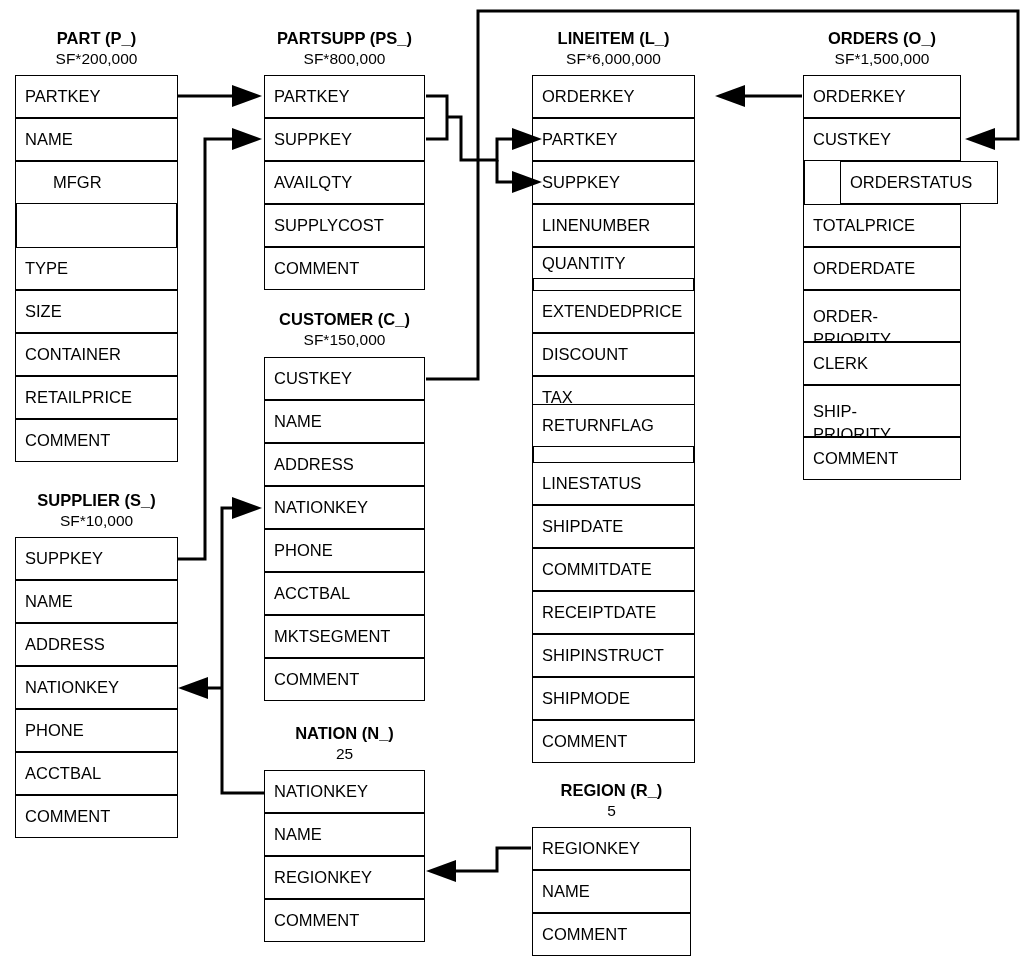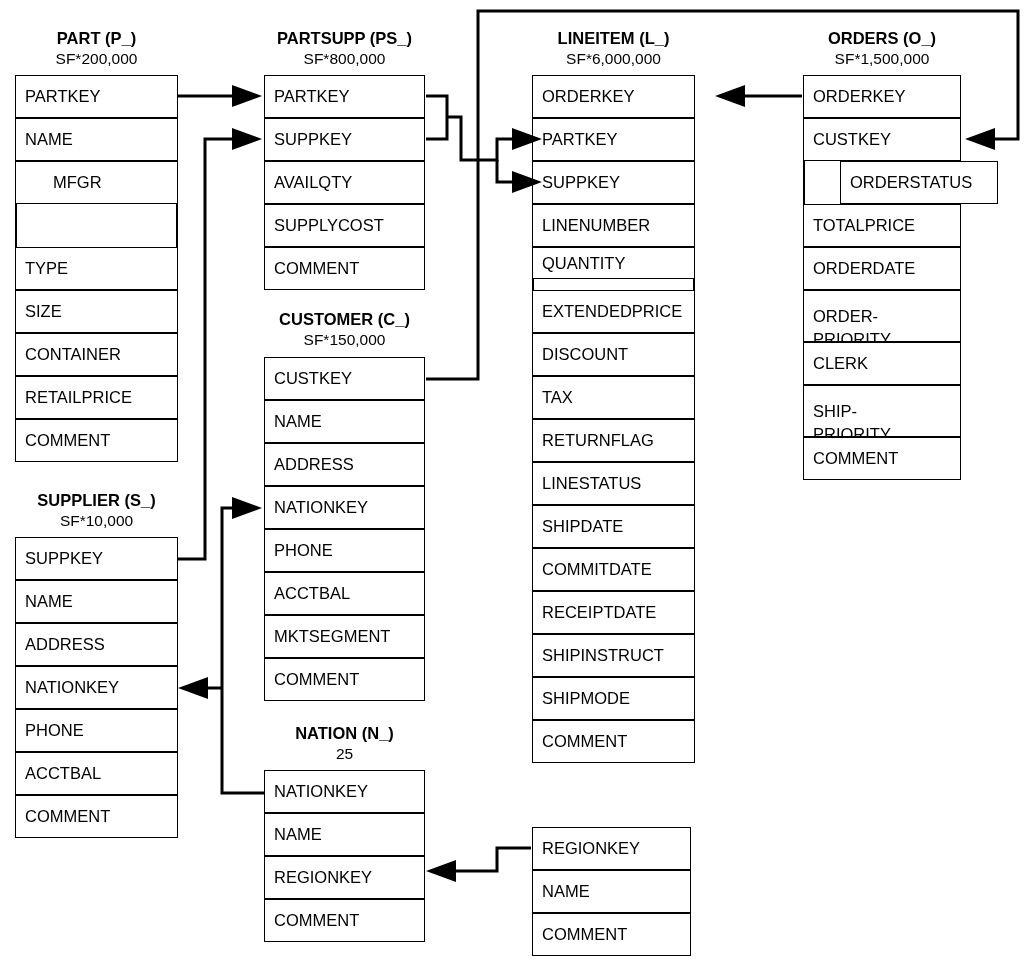--- a/index.html
+++ b/index.html
@@ -66,21 +66,21 @@
     </div>
     <div class="entity-box" style="left: 532px; top: 75px; width: 163px; height: 688px;"></div>
     <div class="field" style="left: 532px; top: 75px; width: 163px; height: 43px;">ORDERKEY</div>
     <div class="field" style="left: 532px; top: 118px; width: 163px; height: 43px;">PARTKEY</div>
     <div class="field" style="left: 532px; top: 161px; width: 163px; height: 43px;">SUPPKEY</div>
     <div class="field" style="left: 532px; top: 204px; width: 163px; height: 43px;">LINENUMBER</div>
     <div class="field" style="left: 532px; top: 247px; width: 163px; height: 32px;">QUANTITY</div>
     <div class="field" style="left: 532px; top: 290px; width: 163px; height: 43px;">EXTENDEDPRICE</div>
     <div class="field" style="left: 532px; top: 333px; width: 163px; height: 43px;">DISCOUNT</div>
     <div class="field" style="left: 532px; top: 376px; width: 163px; height: 43px;">TAX</div>
-    <div class="field" style="left: 532px; top: 419px; width: 163px; height: 43px;">RETURNFLAG</div>
+    <div class="field" style="left: 532px; top: 404px; width: 163px; height: 43px;">RETURNFLAG</div>
     <div class="field" style="left: 532px; top: 462px; width: 163px; height: 43px;">LINESTATUS</div>
     <div class="field" style="left: 532px; top: 505px; width: 163px; height: 43px;">SHIPDATE</div>
     <div class="field" style="left: 532px; top: 548px; width: 163px; height: 43px;">COMMITDATE</div>
     <div class="field" style="left: 532px; top: 591px; width: 163px; height: 43px;">RECEIPTDATE</div>
     <div class="field" style="left: 532px; top: 634px; width: 163px; height: 43px;">SHIPINSTRUCT</div>
     <div class="field" style="left: 532px; top: 677px; width: 163px; height: 43px;">SHIPMODE</div>
     <div class="field" style="left: 532px; top: 720px; width: 163px; height: 43px;">COMMENT</div>
     <div class="entity" style="left: 803px; top: 28px; width: 158px;">
       <div class="entity-title">ORDERS (O_)</div>
       <div class="entity-card">SF*1,500,000</div>
@@ -124,20 +124,24 @@
     <div class="field" style="left: 15px; top: 795px; width: 163px; height: 43px;">COMMENT</div>
     <div class="entity" style="left: 264px; top: 723px; width: 161px;">
       <div class="entity-title">NATION (N_)</div>
       <div class="entity-card">25</div>
     </div>
     <div class="entity-box" style="left: 264px; top: 770px; width: 161px; height: 172px;"></div>
     <div class="field" style="left: 264px; top: 770px; width: 161px; height: 43px;">NATIONKEY</div>
     <div class="field" style="left: 264px; top: 813px; width: 161px; height: 43px;">NAME</div>
     <div class="field" style="left: 264px; top: 856px; width: 161px; height: 43px;">REGIONKEY</div>
     <div class="field" style="left: 264px; top: 899px; width: 161px; height: 43px;">COMMENT</div>
+    <div class="entity" style="left: 532px; top: 780px; width: 159px;">
+      <div class="entity-title">REGION (R_)</div>
+      <div class="entity-card">5</div>
+    </div>
     <div class="entity-box" style="left: 532px; top: 827px; width: 159px; height: 129px;"></div>
     <div class="field" style="left: 532px; top: 827px; width: 159px; height: 43px;">REGIONKEY</div>
     <div class="field" style="left: 532px; top: 870px; width: 159px; height: 43px;">NAME</div>
     <div class="field" style="left: 532px; top: 913px; width: 159px; height: 43px;">COMMENT</div>
     <svg class="wires" viewBox="0 0 1025 966" preserveAspectRatio="none">
 
     <g>
       <path d="M178,96 L232,96"></path>
       <polygon points="232,85 262,96 232,107"></polygon>
     </g>

